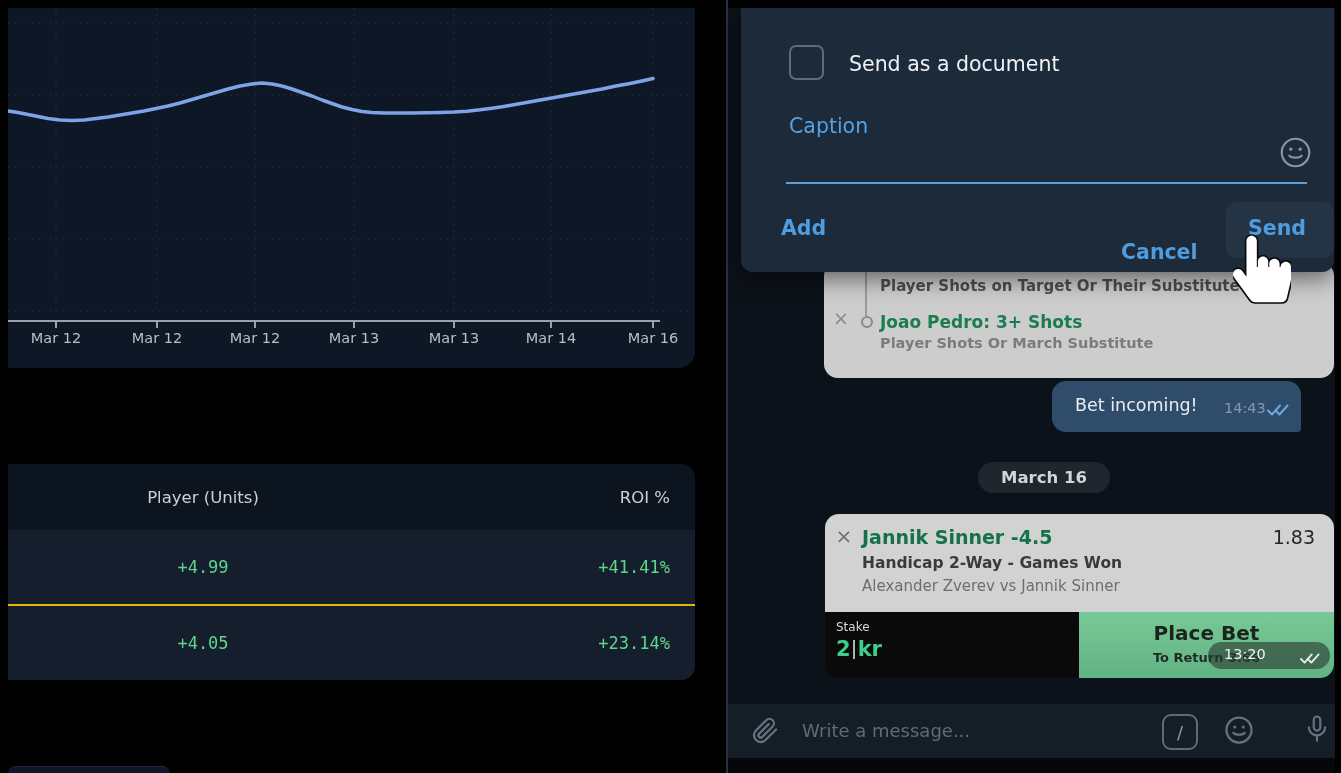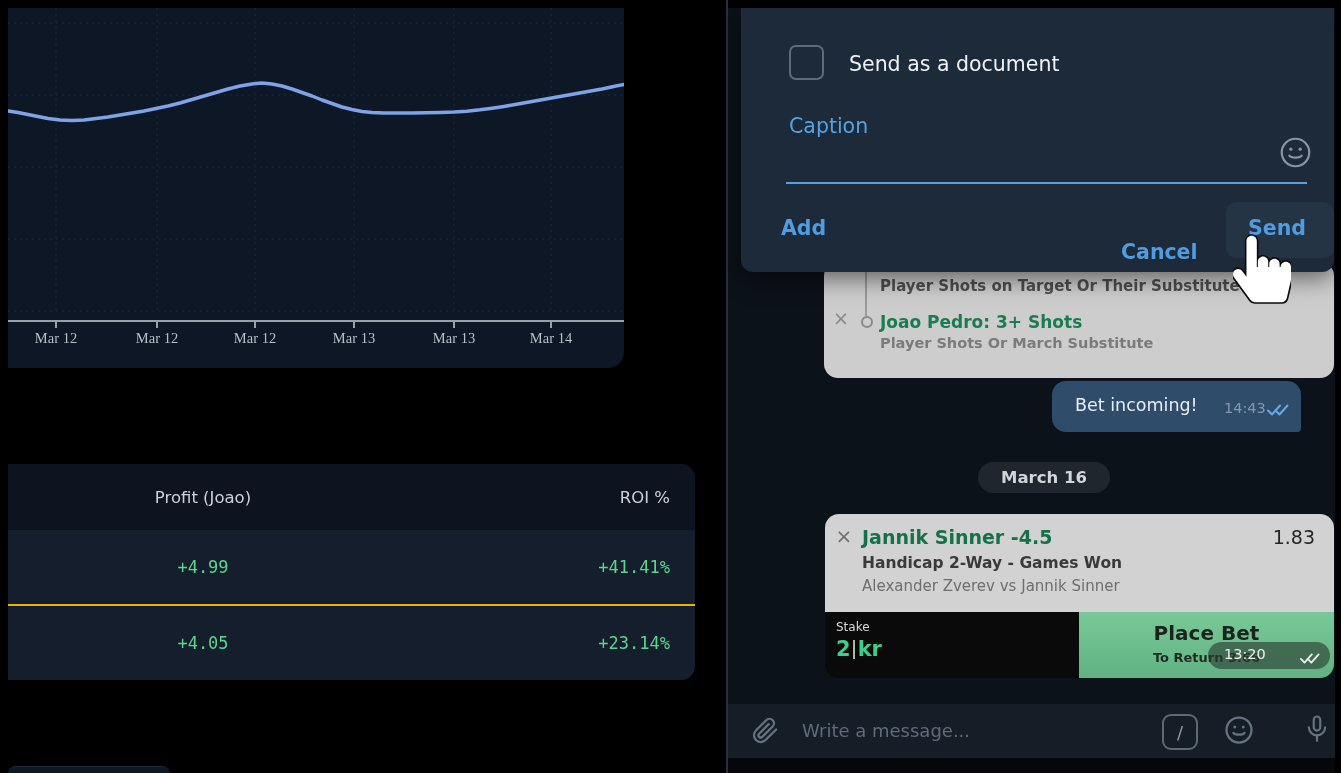--- a/index.html
+++ b/index.html
@@ -1,22 +1,22 @@
 <!DOCTYPE html>
 <html><head>
 <meta charset="utf-8">
 <style>
   html,body{margin:0;padding:0;background:#000;}
   .screen{position:relative;width:1341px;height:773px;background:#000;overflow:hidden;
           font-family:"DejaVu Sans","Liberation Sans",sans-serif;}
   .abs{position:absolute;}
 
   
-  .chart-card{left:8px;top:8px;width:616px;height:360px;background:#0e1726;
-              border-radius:0 0 16px 0;overflow:hidden;font-family:Liberation Serif, serif;}
+  .chart-card{left:8px;top:8px;width:687px;height:360px;background:#0e1726;
+              border-radius:0 0 16px 0;overflow:hidden;}
   .tick-label{position:absolute;top:322px;transform:translateX(-50%);font-size:14.5px;
               color:#b9bfc8;white-space:nowrap;}
   .table-card{left:8px;top:464px;width:687px;height:216px;background:#0c1420;
               border-radius:0 14px 14px 0;overflow:hidden;}
   .thead{position:absolute;left:0;top:0;width:100%;height:66px;}
   .th-profit{position:absolute;left:0;top:0;width:390px;height:66px;display:flex;
              align-items:center;justify-content:center;color:#ccd2db;font-size:16.5px;}
   .th-roi{position:absolute;right:25px;top:0;height:66px;display:flex;align-items:center;
           color:#ccd2db;font-size:16.5px;}
   .trow{position:absolute;left:0;width:100%;height:74px;background:#141e2c;}
@@ -150,21 +150,21 @@
     <span class="tick-label" style="left:149px">Mar 12</span>
     <span class="tick-label" style="left:247px">Mar 12</span>
     <span class="tick-label" style="left:346px">Mar 13</span>
     <span class="tick-label" style="left:446px">Mar 13</span>
     <span class="tick-label" style="left:543px">Mar 14</span>
     <span class="tick-label" style="left:645px">Mar 16</span>
   </div>
 
   <div class="abs table-card">
     <div class="thead">
-      <div class="th-profit">Profit (Joao)</div>
+      <div class="th-profit">Player (Units)</div>
       <div class="th-roi">ROI %</div>
     </div>
     <div class="trow r1">
       <div class="td-profit">+4.99</div>
       <div class="td-roi">+41.41%</div>
     </div>
     <div class="trow r2">
       <div class="td-profit">+4.05</div>
       <div class="td-roi">+23.14%</div>
     </div>

